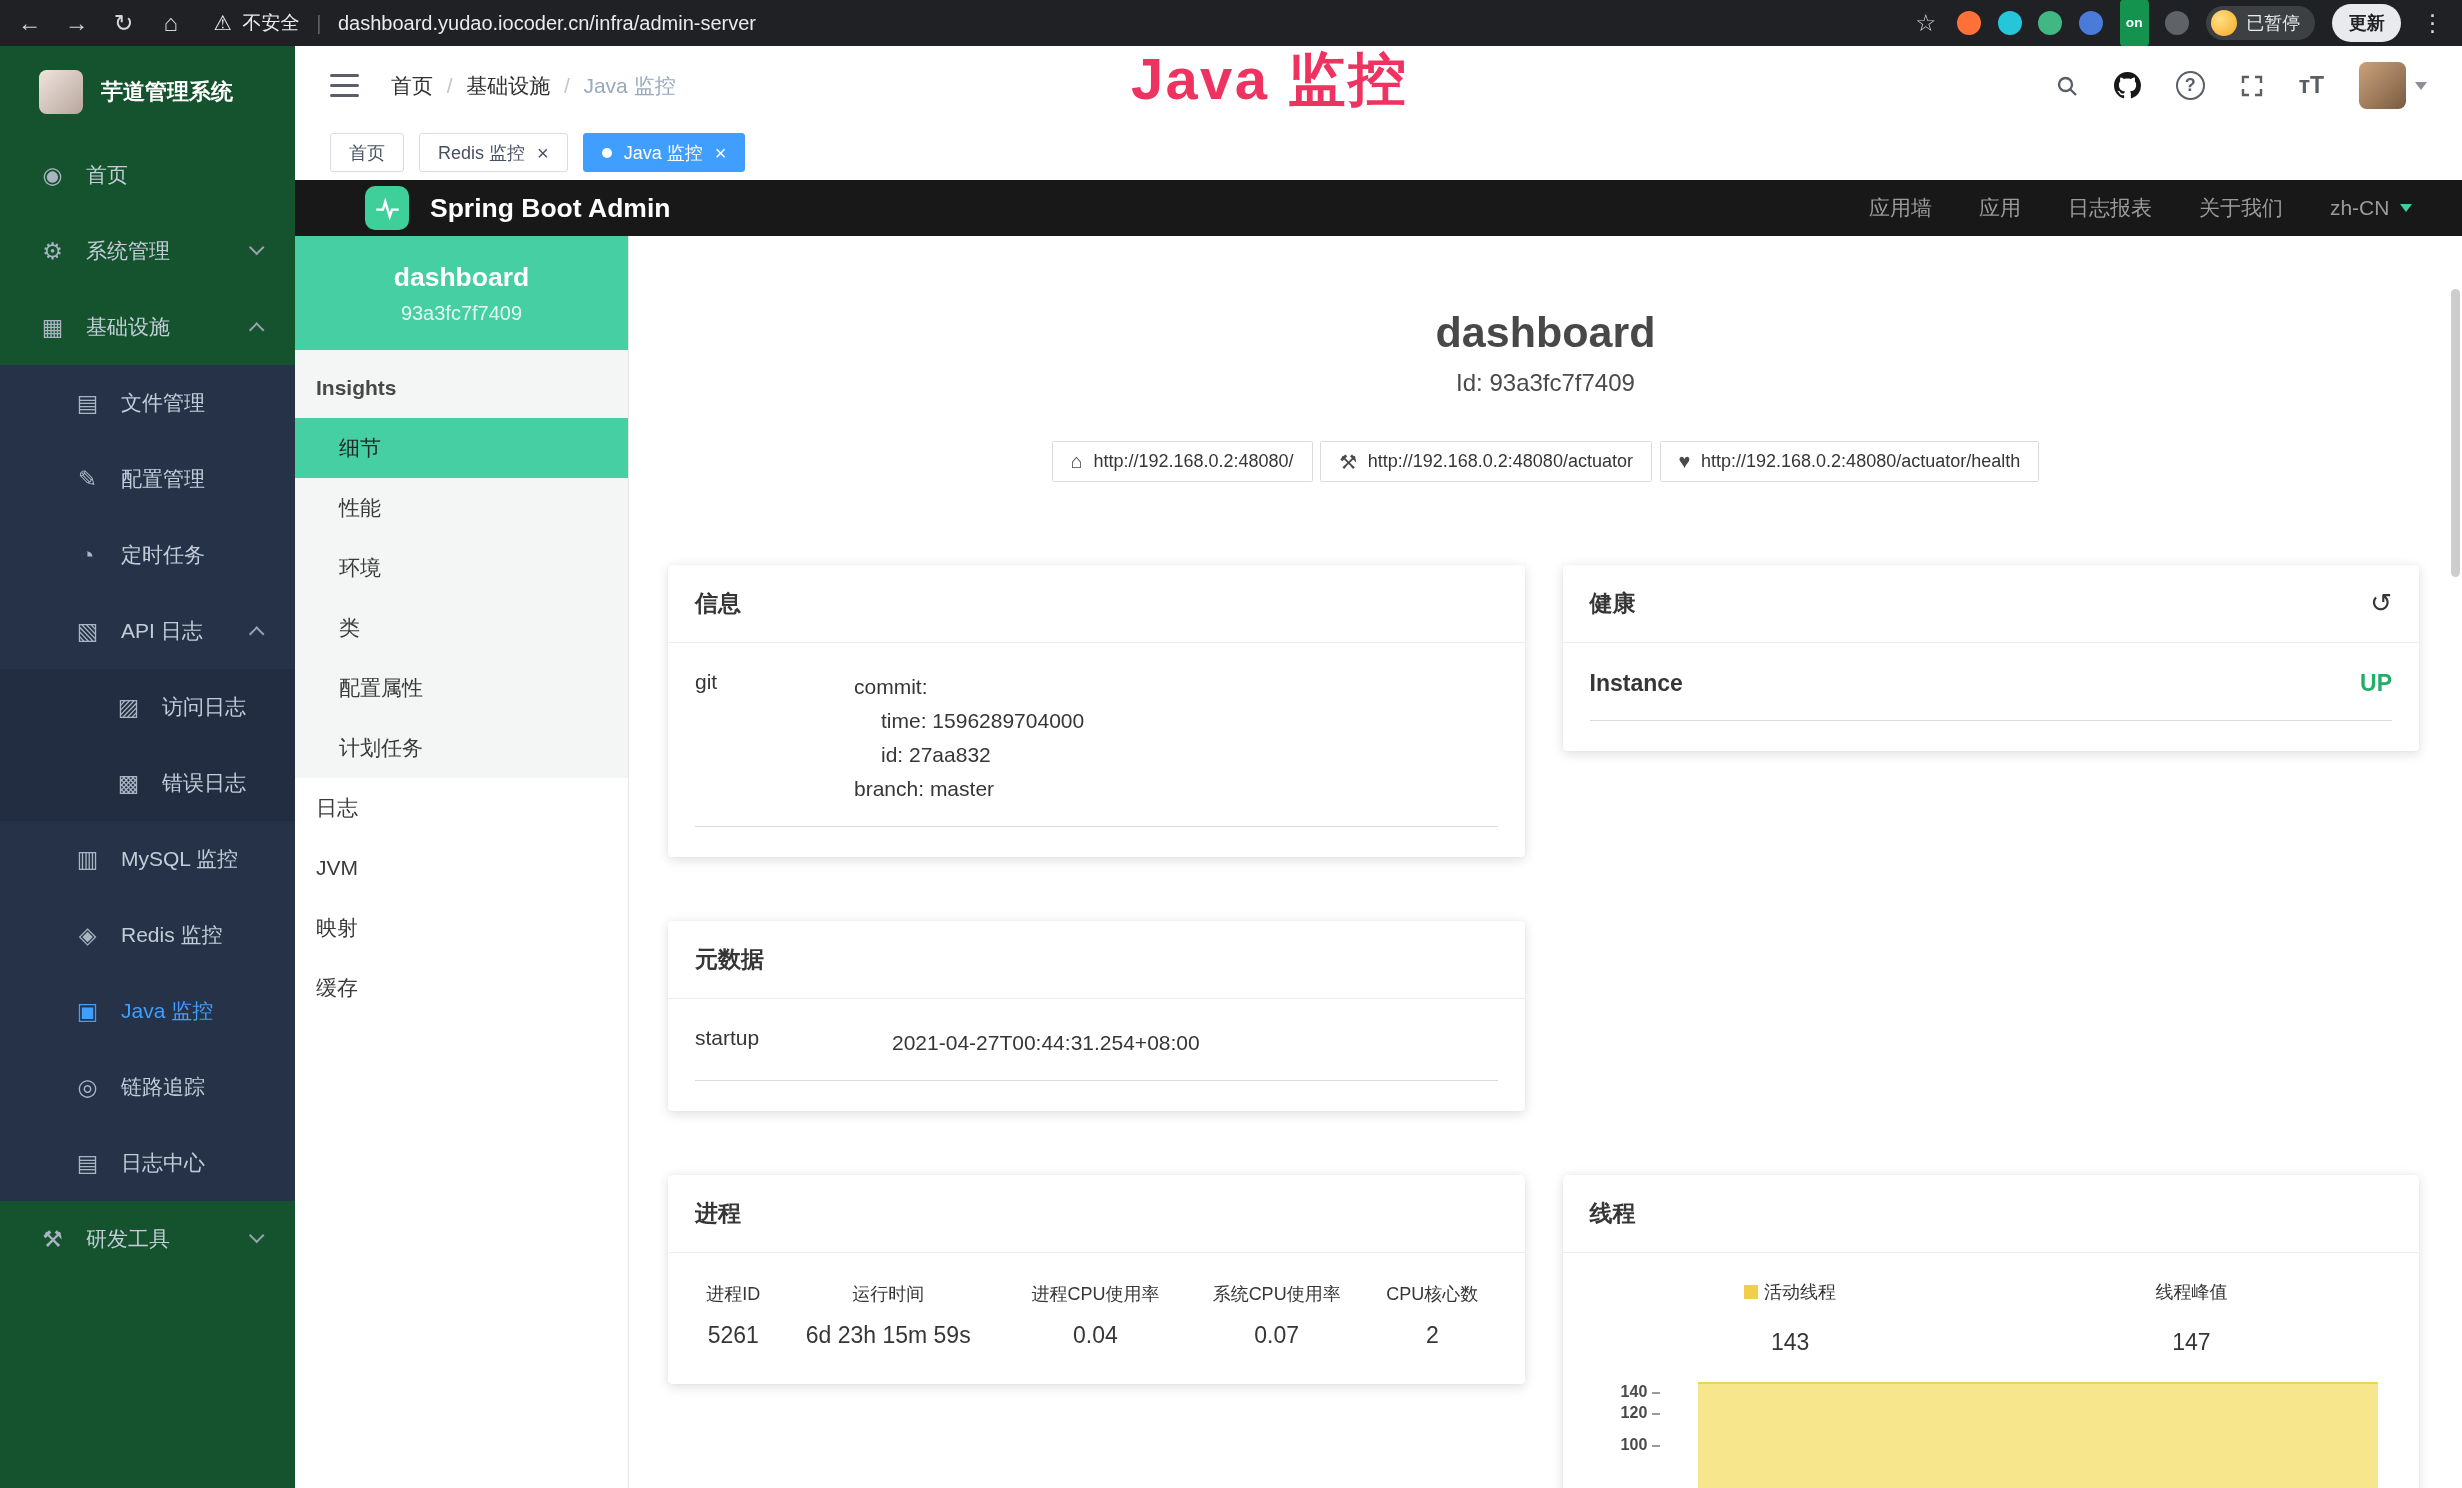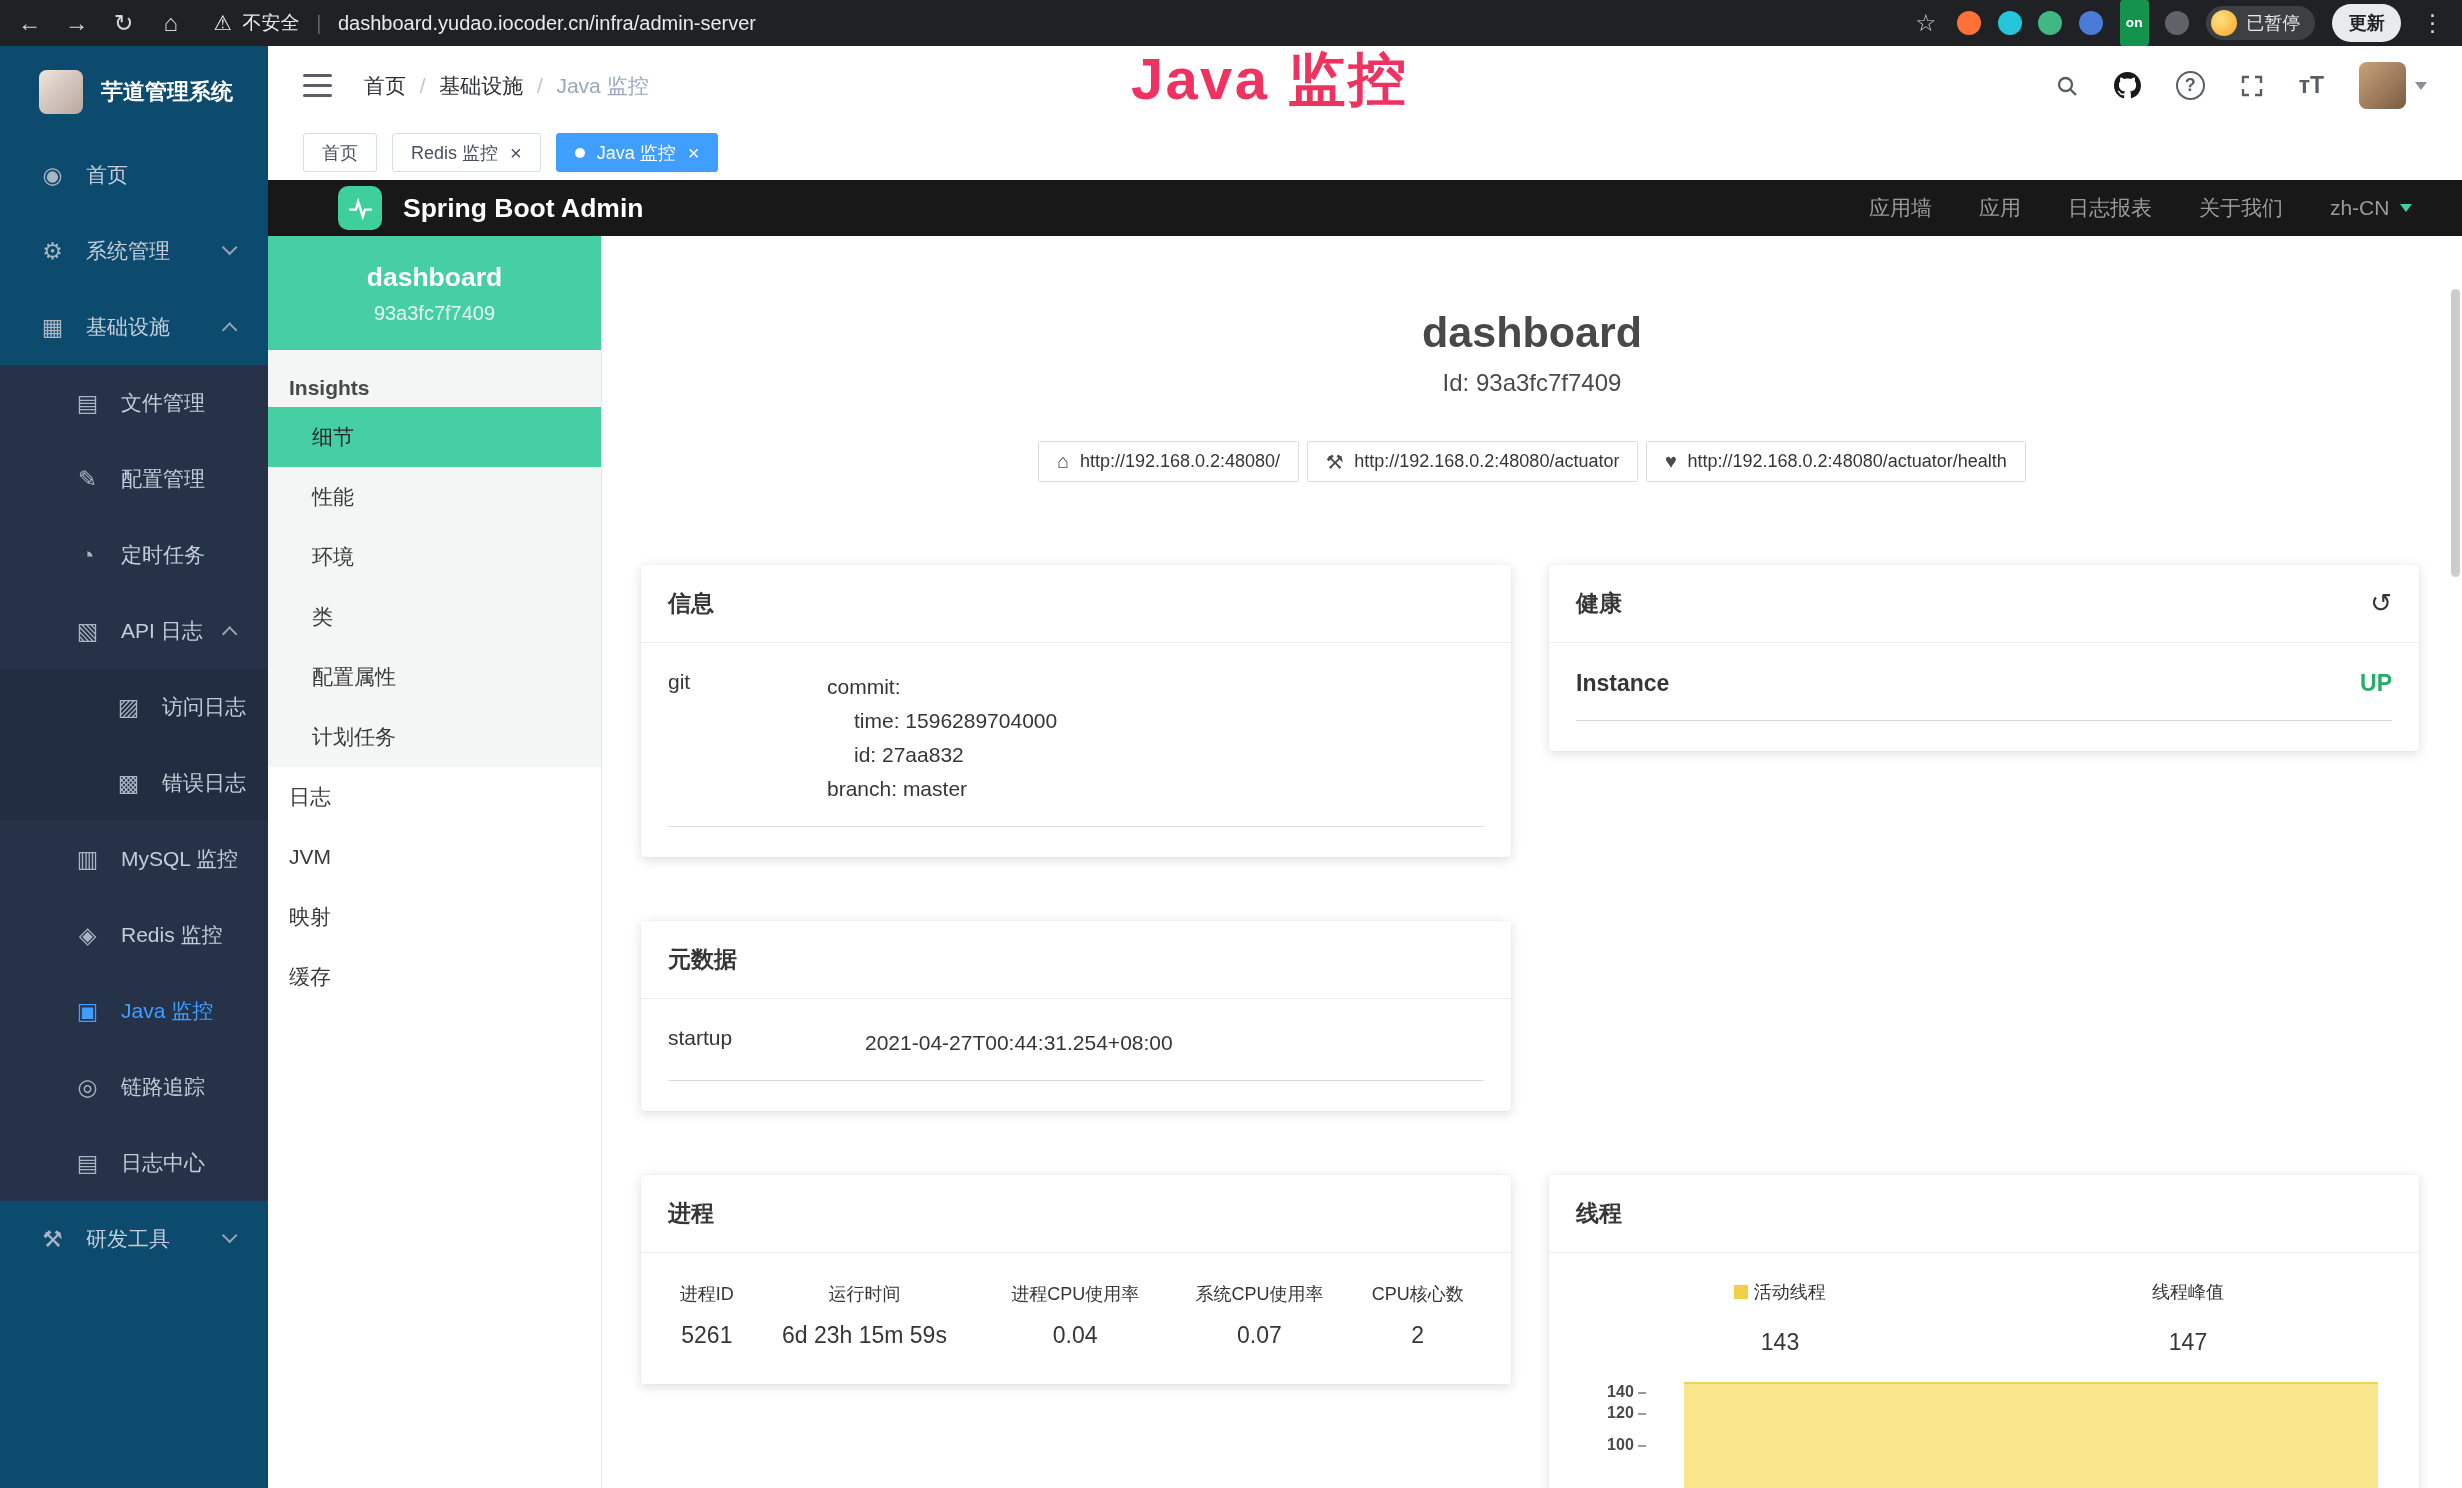--- a/index.html
+++ b/index.html
@@ -17,21 +17,21 @@
   .url-text { font-size:20px; color:#e8eaed; white-space:nowrap; }
   .b-right { margin-left:auto; display:flex; align-items:center; gap:16.7px; }
   .ext-dot { width:24px; height:24px; border-radius:50%; }
   .on-badge { background:#14934f; color:#fff; font-size:13.7px; line-height:1; padding:17px 6px; border-radius:4.6px; font-weight:bold; }
   .profile-chip { display:flex; align-items:center; gap:9px; background:#3c4043; border-radius:20px; padding:3.8px 15px 3.8px 5.3px; font-size:18px; color:#e8eaed; }
   .chip-avatar { width:26px; height:26px; border-radius:50%; background:radial-gradient(circle at 35% 35%, #ffe082, #f9a825); }
   .update-btn { background:#e8eaed; color:#202124; font-size:18px; font-weight:bold; padding:6.8px 16.7px; border-radius:20px; }
 
   
   #app { display:flex; height:1443px; }
-  #app-sidebar { width:268px; background:#0c4a6e; flex-shrink:0; overflow:hidden; }
+  #app-sidebar { width:295px; background:#14532d; flex-shrink:0; overflow:hidden; }
   .logo-area { height:91px; display:flex; align-items:center; padding-left:39px; gap:18px; }
   .logo-img { width:44px; height:44px; border-radius:7.6px; background:linear-gradient(135deg,#efe4dc,#b7a69e); }
   .logo-title { color:#fff; font-size:22px; font-weight:bold; }
   .mi { position:relative; height:76px; display:flex; align-items:center; gap:20px; padding-left:39px; color:#c3cdd9; font-size:21px; cursor:pointer; }
   .mi .glyph { font-size:23px; width:27px; text-align:center; color:#a9b5c3; }
   .mi.lvl2 { padding-left:74px; background:#263248; }
   .mi.lvl3 { padding-left:115px; background:#222d41; }
   .mi.active { color:#409eff; }
   .mi.active .glyph { color:#409eff; }
   .chev { position:absolute; right:33px; width:11.4px; height:11.4px; border-right:2.3px solid #97a1af; border-bottom:2.3px solid #97a1af; }
@@ -70,21 +70,21 @@
   .lang { display:flex; align-items:center; gap:10.6px; }
   .caret-green { width:0; height:0; border-left:6.8px solid transparent; border-right:6.8px solid transparent; border-top:8.3px solid #3ecf9b; }
 
   
   #sba-body { flex:1; display:flex; min-height:0; }
   #sba-sidebar { width:334px; flex-shrink:0; border-right:0.8px solid #e6e6e6; background:#fff; }
   .inst-head { height:114px; background:#46cfa2; color:#fff; display:flex; flex-direction:column; align-items:center; justify-content:center; gap:9px; }
   .inst-name { font-size:26.5px; font-weight:bold; }
   .inst-id { font-size:20px; opacity:.85; }
   .sgroup { background:#f4f5f5; }
-  .sgroup-label { padding:26px 0 7px 21px; font-size:21px; font-weight:bold; color:#484848; }
+  .sgroup-label { padding:26px 0 18px 21px; font-size:21px; font-weight:bold; color:#484848; }
   .s-item { height:60px; display:flex; align-items:center; padding-left:44px; font-size:21px; color:#3a3a3a; cursor:pointer; }
   .s-item.active { background:#46cfa2; color:#262626; }
   .s-top { height:60px; display:flex; align-items:center; padding-left:21px; font-size:21px; color:#3a3a3a; cursor:pointer; }
 
   #sba-main { flex:1; background:#fff; position:relative; overflow:hidden; }
   .main-inner { padding-top:72px; }
   .page-title { text-align:center; font-size:43px; color:#484848; font-weight:bold; }
   .page-sub { text-align:center; font-size:24px; color:#4a4a4a; margin-top:12px; }
   .links { display:flex; justify-content:center; gap:7.6px; margin-top:44px; }
   .link-chip { border:0.8px solid #dbdbdb; height:41px; display:flex; align-items:center; gap:10.6px; padding:0 18px; font-size:18px; color:#363636; background:#fff; border-radius:1.5px; }

